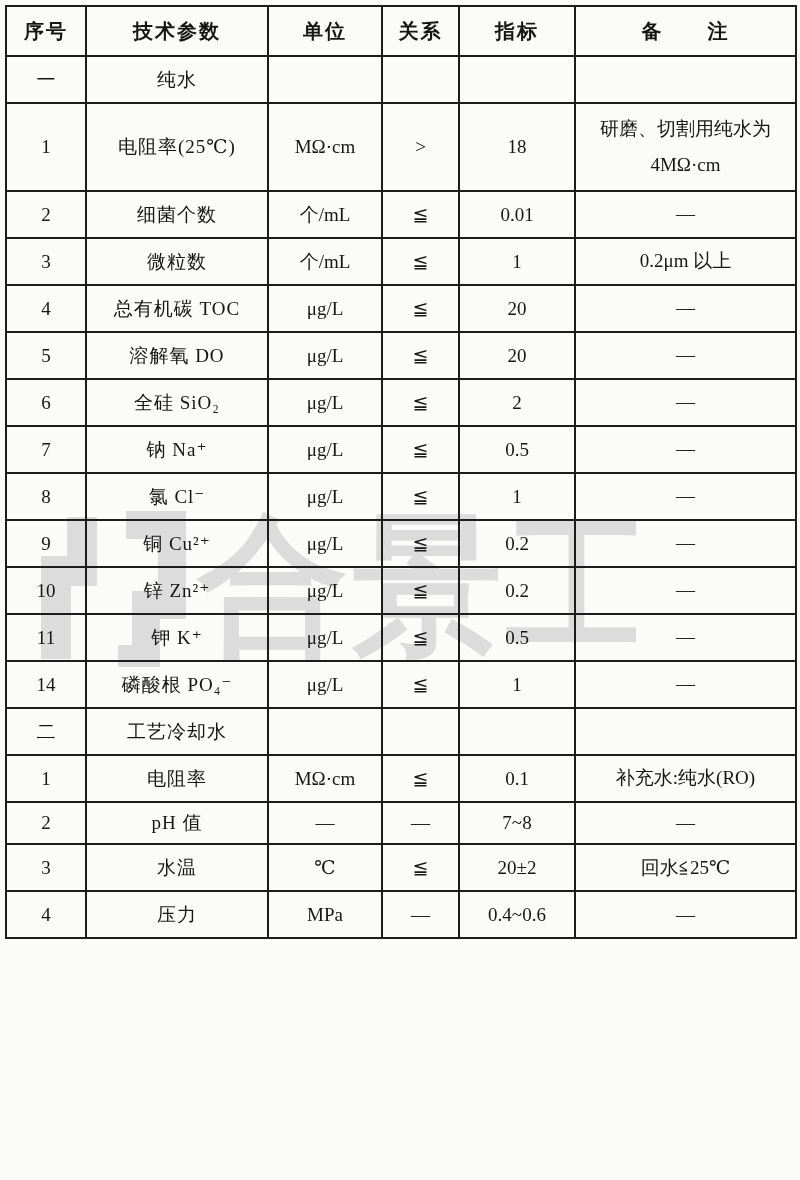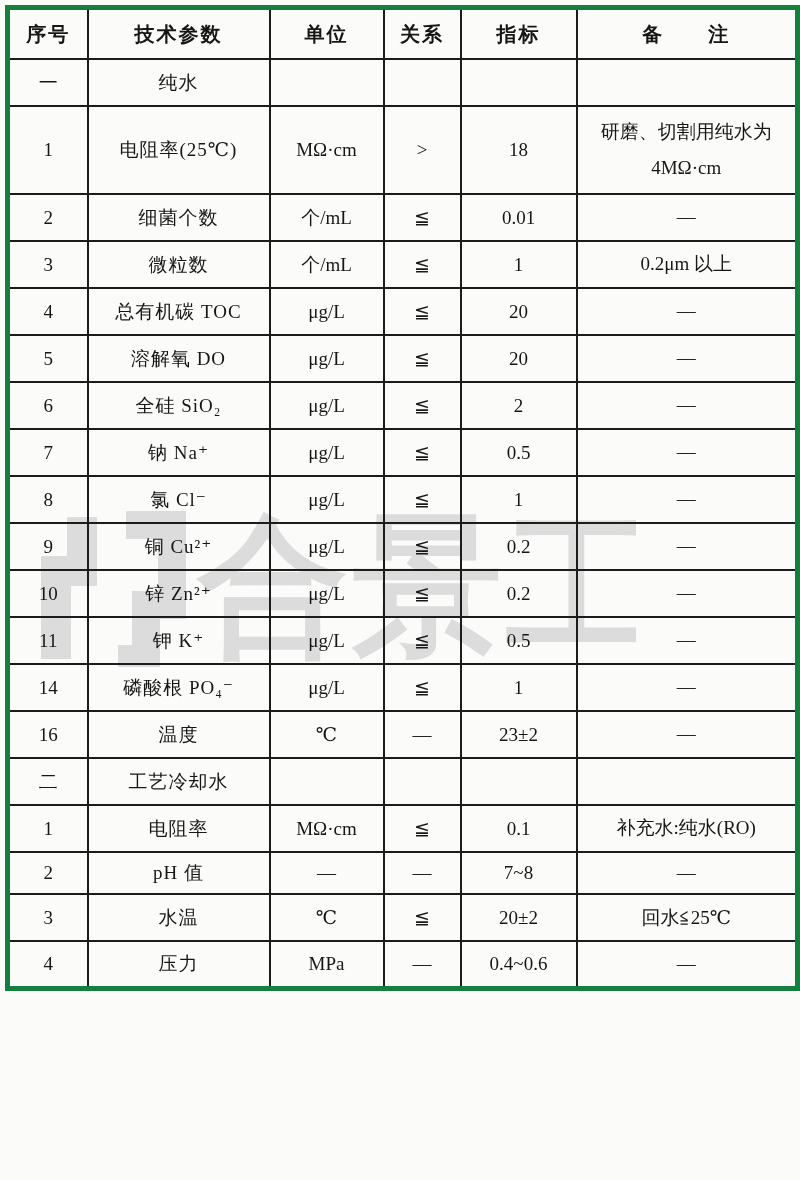--- a/index.html
+++ b/index.html
@@ -41,21 +41,21 @@
     background:transparent;
   }
   .spec th,.spec td{
     border:2px solid #1c1c1c;
     text-align:center;
     vertical-align:middle;
     padding:2px 4px;
     font-size:19px;
     overflow:hidden;
   }
-  .spec{border:5px solid #15803d;padding-left:43px;}
+  .spec{border:2px solid #15803d;padding-left:43px;}
   .spec th{
     font-size:20px;
     font-weight:bold;
     height:44px;
     letter-spacing:2px;
   }
   .spec tbody tr{height:47px;}
   .c-no{font-size:19px;}
   .c-param{font-weight:normal;letter-spacing:1px;}
   .c-unit,.c-relation,.c-value{font-size:19px;}
@@ -193,28 +193,20 @@
         </tr>
         <tr>
           <td class="c-no">14</td>
           <td class="c-param">磷酸根 PO₄⁻</td>
           <td class="c-unit">μg/L</td>
           <td class="c-relation">≦</td>
           <td class="c-value">1</td>
           <td class="c-note">—</td>
         </tr>
         <tr>
-          <td class="c-no">16</td>
-          <td class="c-param">温度</td>
-          <td class="c-unit">℃</td>
-          <td class="c-relation">—</td>
-          <td class="c-value">23±2</td>
-          <td class="c-note">—</td>
-        </tr>
-        <tr>
           <td class="c-no">二</td>
           <td class="c-param">工艺冷却水</td>
           <td class="c-unit"></td>
           <td class="c-relation"></td>
           <td class="c-value"></td>
           <td class="c-note"></td>
         </tr>
         <tr>
           <td class="c-no">1</td>
           <td class="c-param">电阻率</td>

